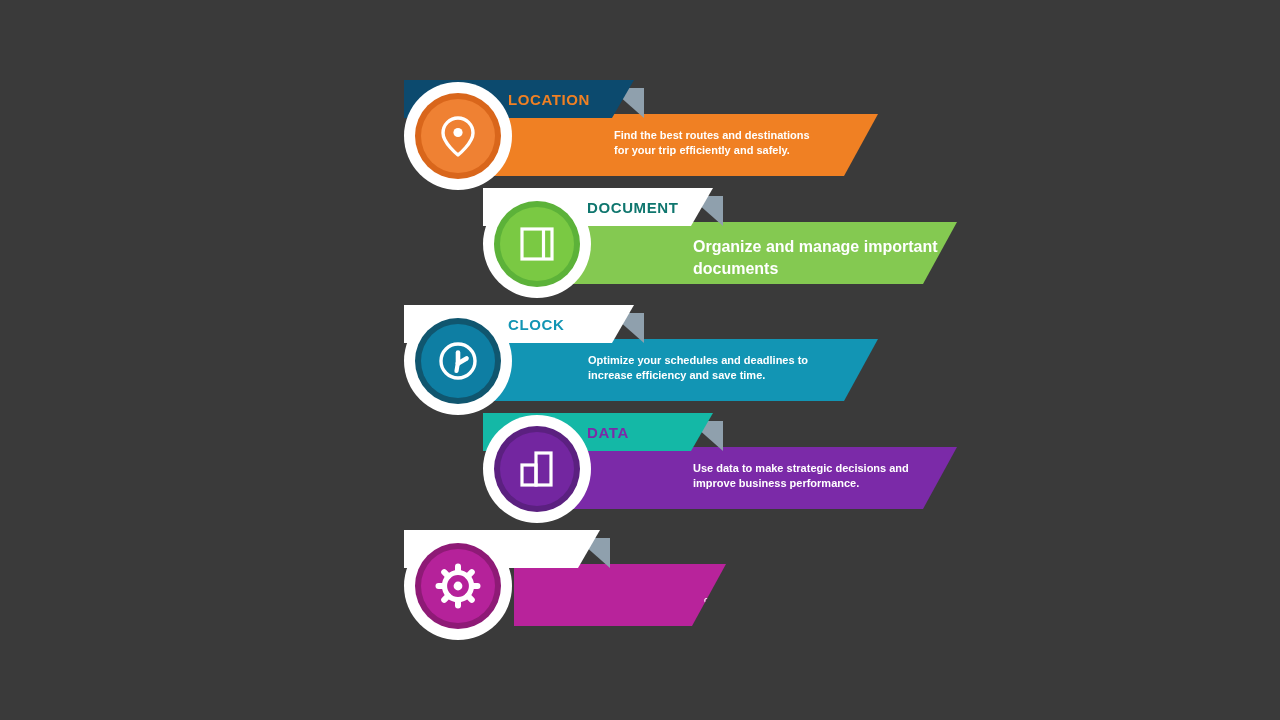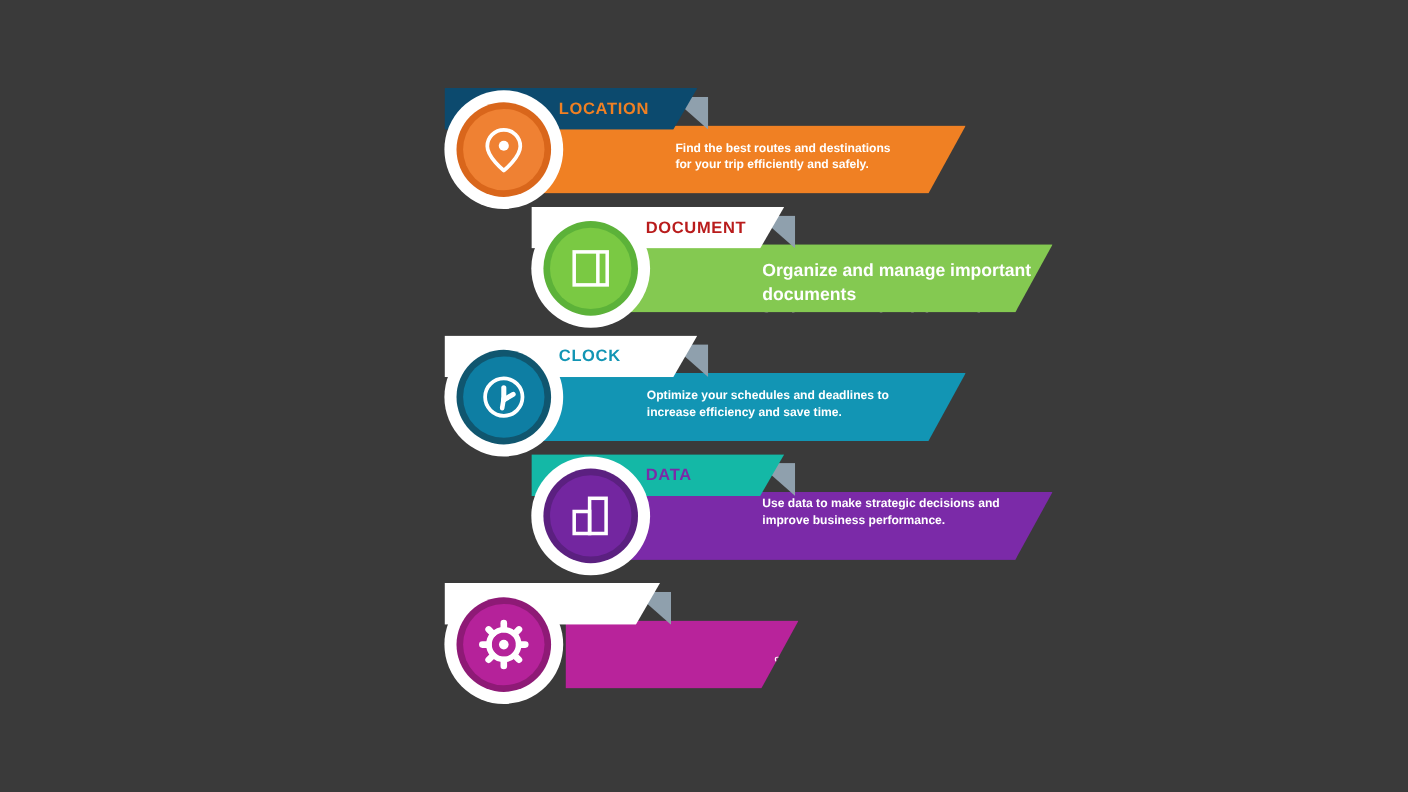--- a/index.html
+++ b/index.html
@@ -128,21 +128,21 @@
       </div>
     </div>
     <div class="row" style="left: 483px; top: 188px; width: 514px;">
       <div class="banner" style="width: 100%;">
         <div class="body-banner" style="left: 74px; top: 34px; width: 400px; background: rgb(132, 201, 81); clip-path: polygon(0px 0px, 100% 0px, calc(100% - 34px) 100%, 0px 100%);">
           <div class="desc" style="left: 136px; top: 14px; font-size: 16px;">Organize and manage important documents
 for better productivity and control.</div>
         </div>
         <div class="fold" style="left: 206px; top: 8px; background: rgb(143, 160, 173);"></div>
         <div class="title-strip" style="width: 230px; background: rgb(255, 255, 255); clip-path: polygon(0px 0px, 100% 0px, calc(100% - 22px) 100%, 0px 100%);">
-          <div class="label" style="color: #b91c1c; text-align: right;">DOCUMENT</div>
+          <div class="label" style="color: #0f766e; text-align: right;">DOCUMENT</div>
         </div>
       </div>
       <div class="badge" style="width: 108px; height: 108px; left: 0px; top: 2px;">
         <div class="ring" style="width: 86px; height: 86px; background: rgb(92, 178, 57);">
           <div class="disc" style="width: 74px; height: 74px; background: rgb(122, 201, 67);">
             <span>
               <svg width="46" height="46" viewBox="0 0 46 46" aria-hidden="true">
       <rect x="8" y="8" width="30" height="30" fill="none" stroke="#ffffff" stroke-width="3.2"></rect>
       <line x1="29.5" y1="8" x2="29.5" y2="38" stroke="#ffffff" stroke-width="3.2"></line>
     </svg>
@@ -173,21 +173,21 @@
       <path d="M26 27 L24.5 36" stroke="#ffffff" stroke-width="4.2" stroke-linecap="round"></path>
     </svg>
             </span>
           </div>
         </div>
       </div>
     </div>
     <div class="row" style="left: 483px; top: 413px; width: 514px;">
       <div class="banner" style="width: 100%;">
         <div class="body-banner" style="left: 74px; top: 34px; width: 400px; background: rgb(123, 42, 168); clip-path: polygon(0px 0px, 100% 0px, calc(100% - 34px) 100%, 0px 100%);">
-          <div class="desc" style="left: 136px; top: 4px; font-size: 11px;">Use data to make strategic decisions and
+          <div class="desc" style="left: 136px; top: 14px; font-size: 11px;">Use data to make strategic decisions and
 improve business performance.</div>
         </div>
         <div class="fold" style="left: 206px; top: 8px; background: rgb(143, 160, 173);"></div>
         <div class="title-strip" style="width: 230px; background: #14b8a6; clip-path: polygon(0px 0px, 100% 0px, calc(100% - 22px) 100%, 0px 100%);">
           <div class="label" style="color: rgb(123, 42, 168);">DATA</div>
         </div>
       </div>
       <div class="badge" style="width: 108px; height: 108px; left: 0px; top: 2px;">
         <div class="ring" style="width: 86px; height: 86px; background: rgb(91, 32, 128);">
           <div class="disc" style="width: 74px; height: 74px; background: rgb(115, 38, 160);">

